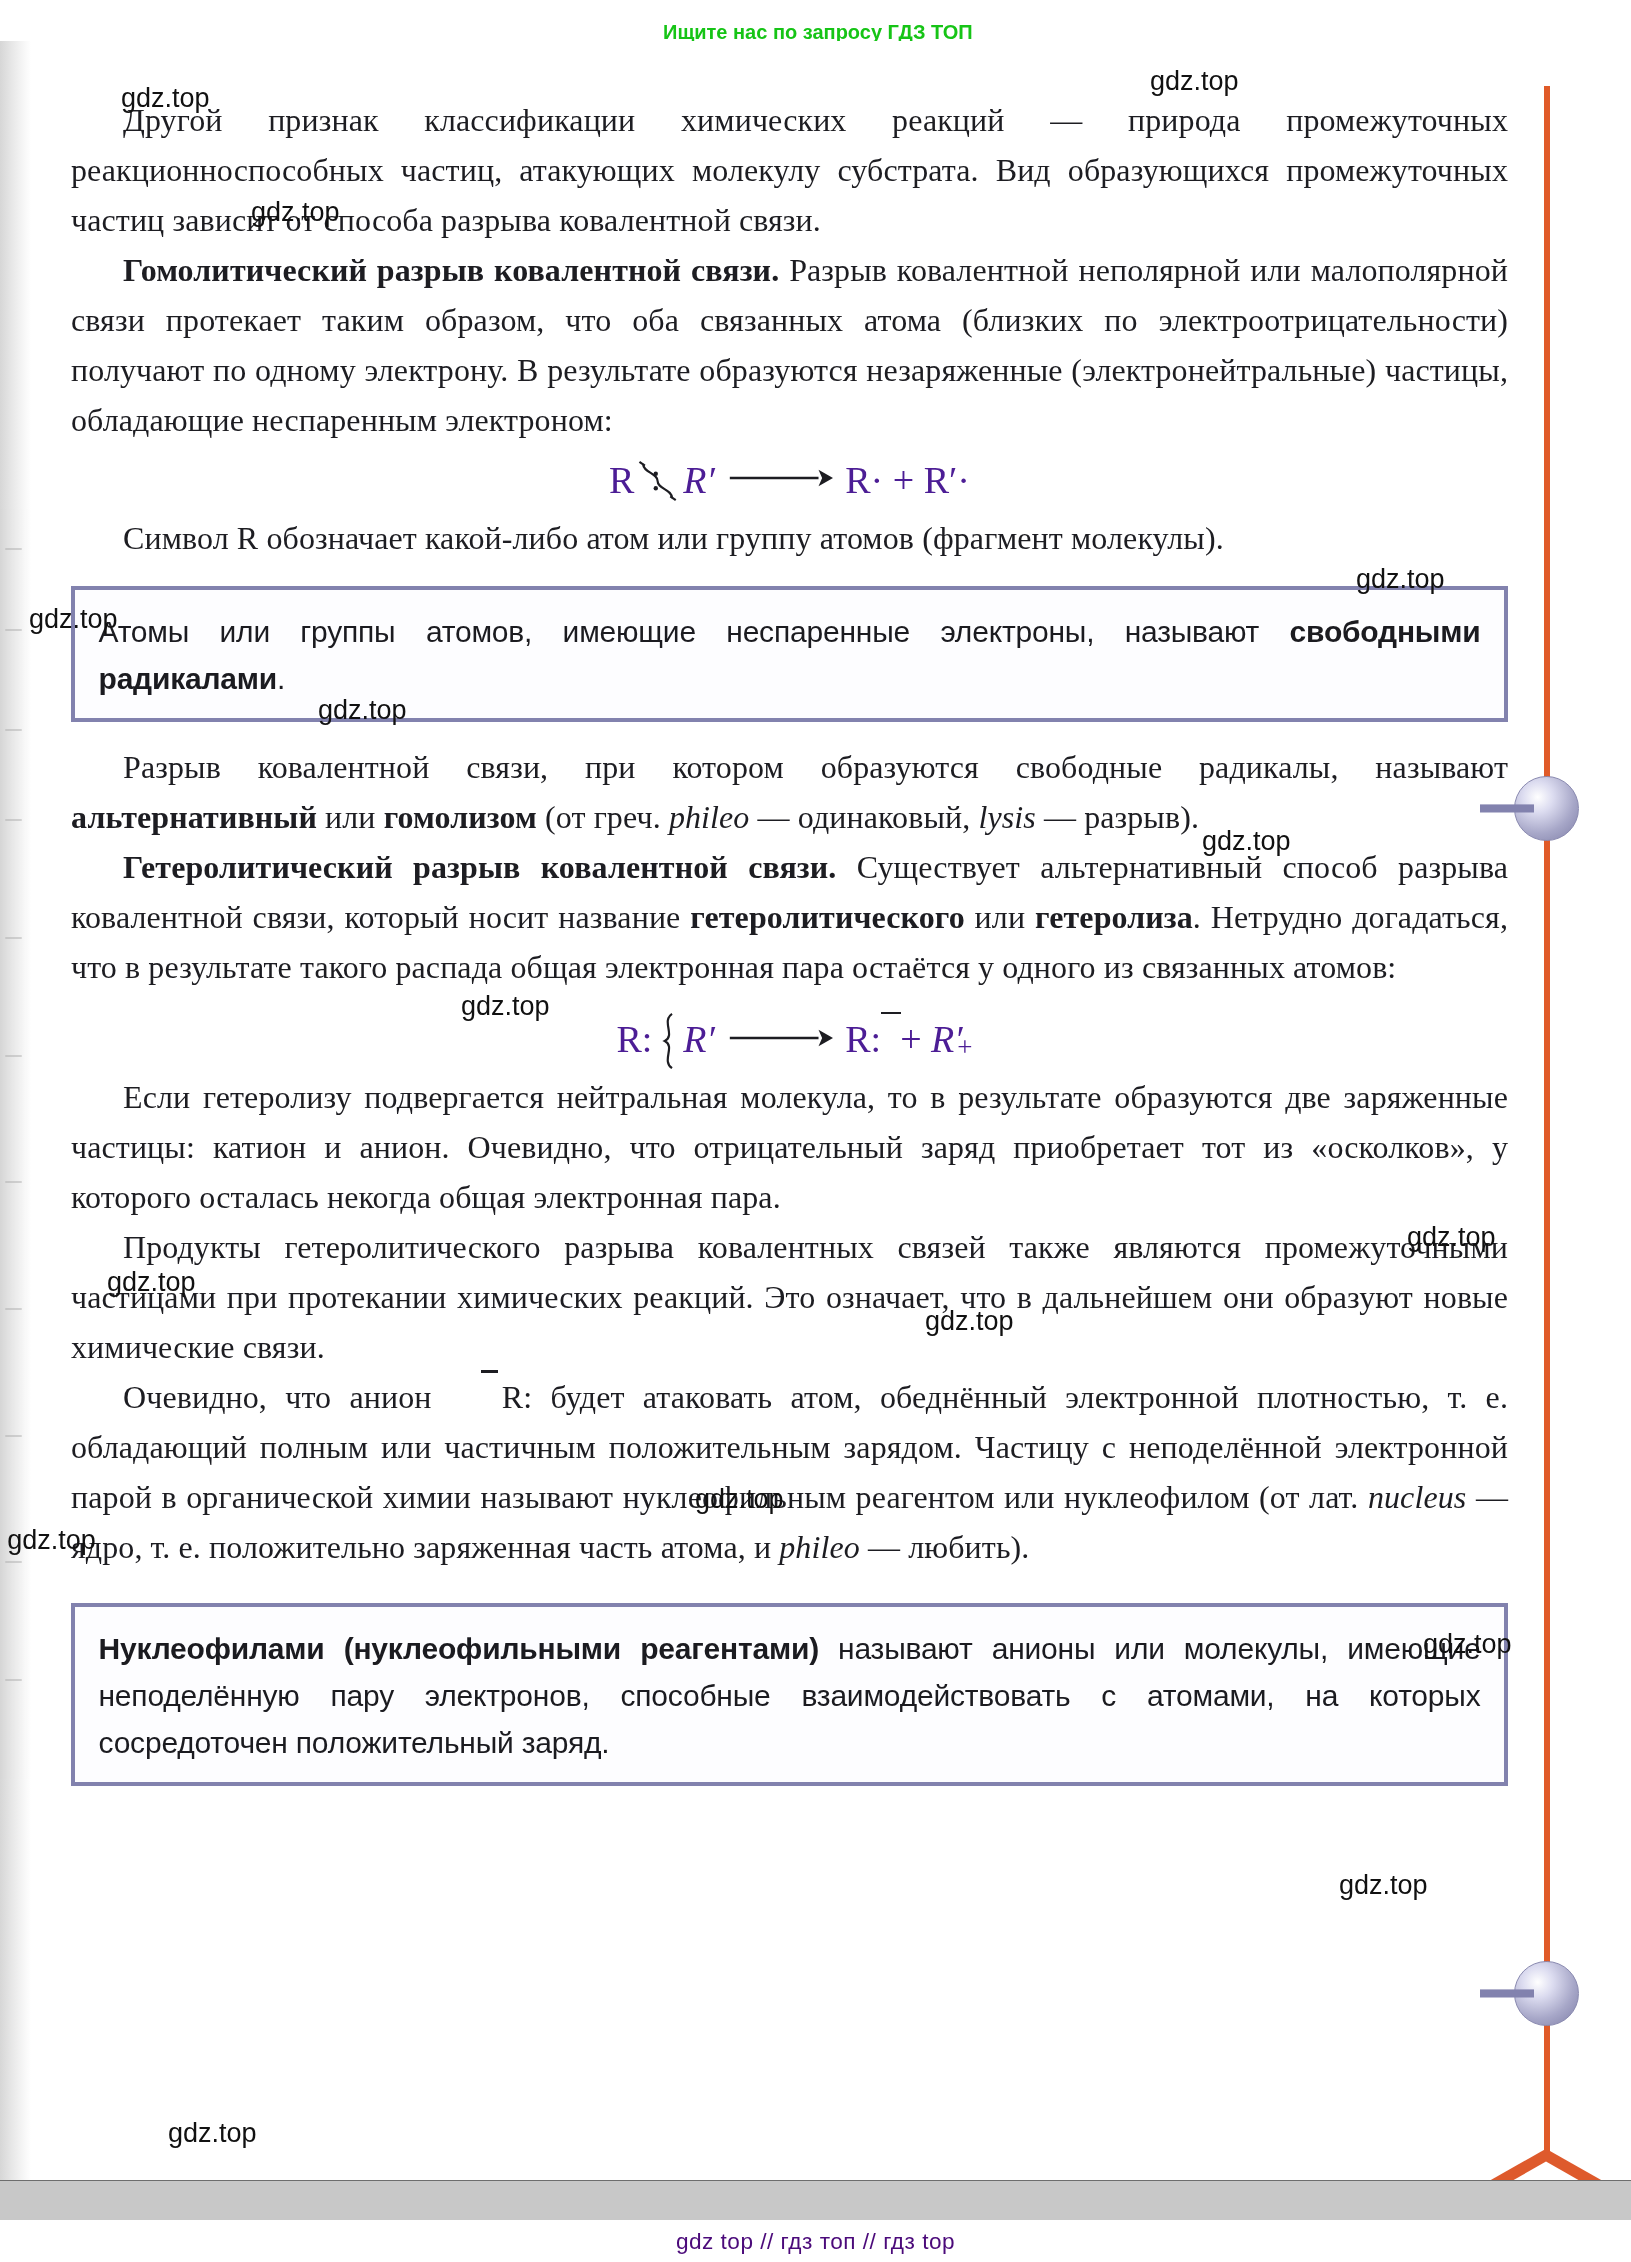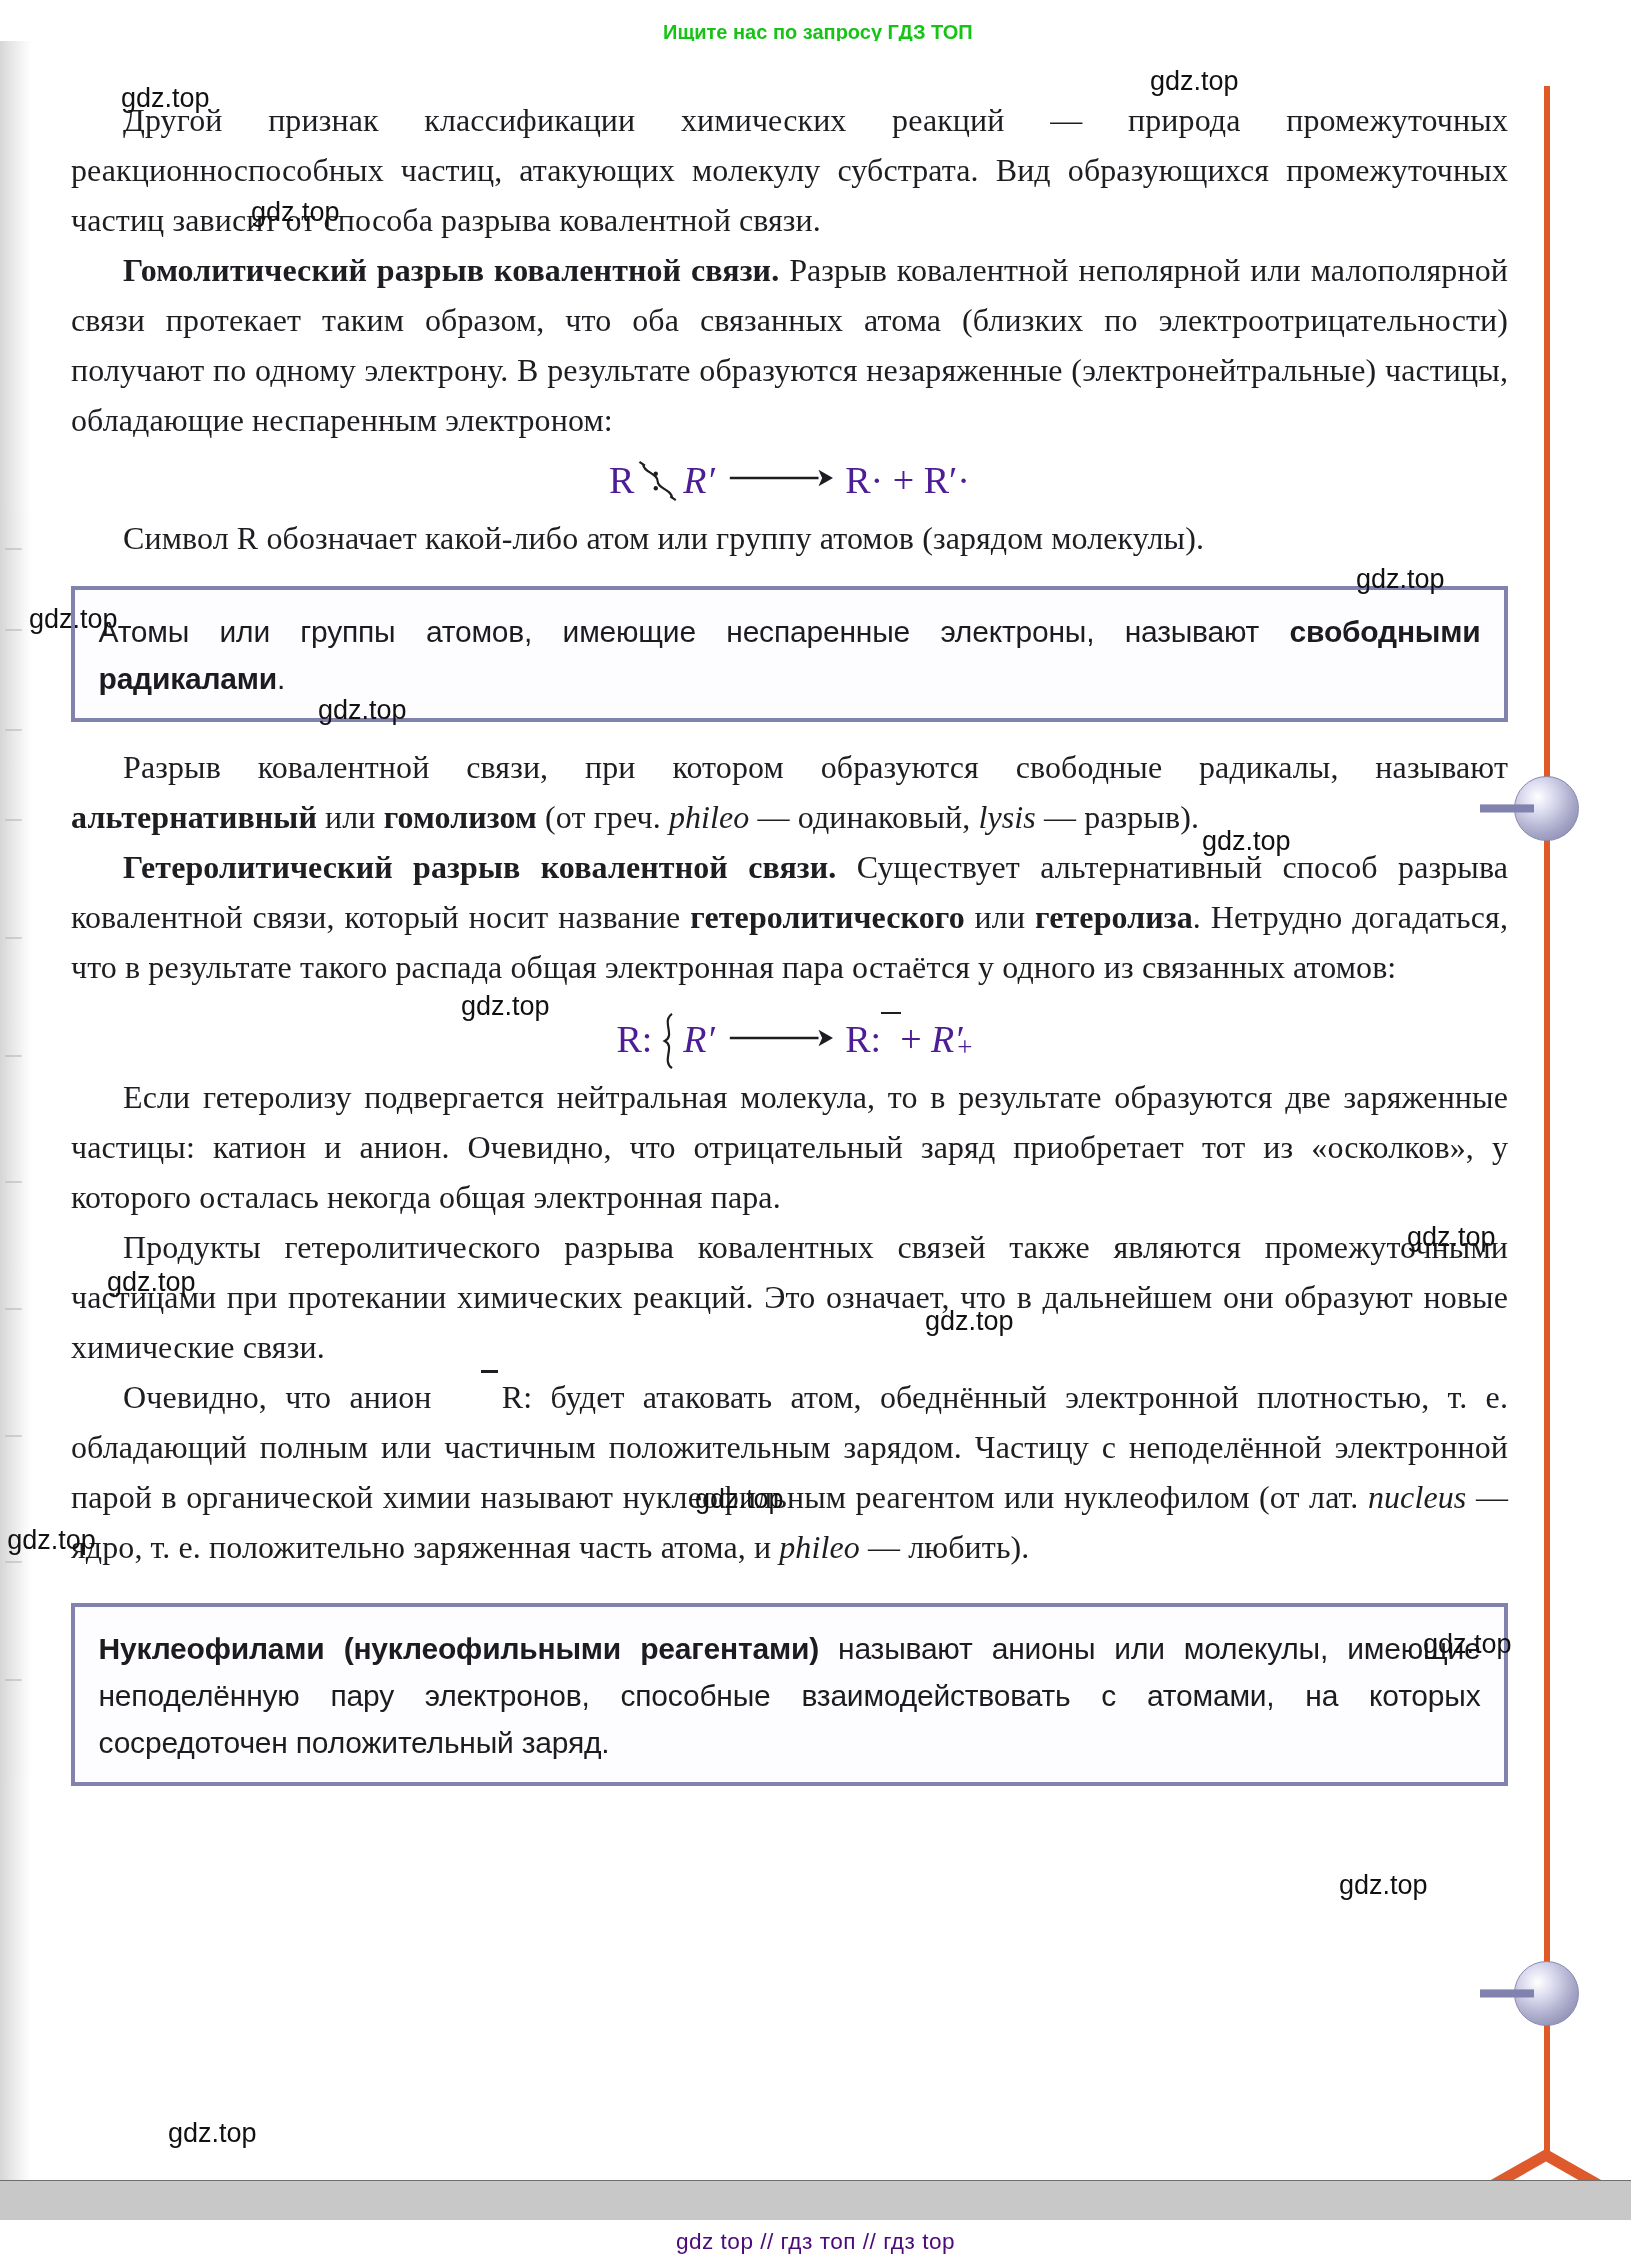--- a/index.html
+++ b/index.html
@@ -232,21 +232,21 @@
             <path d="M6 2 L12 6" stroke="#1d1d22" stroke-width="2.4" fill="none"></path>
             <path d="M46 44 L40 40" stroke="#1d1d22" stroke-width="2.4" fill="none"></path>
             <circle cx="24" cy="15" r="2.4" fill="#1d1d22"></circle>
             <circle cx="24" cy="31" r="2.4" fill="#1d1d22"></circle>
           </svg></span><span class="prime">R′</span><span class="arrow"><svg width="105" height="22" viewBox="0 0 116 24">
             <line x1="2" y1="12" x2="100" y2="12" stroke="#1d1d22" stroke-width="3"></line>
             <polygon points="100,3 116,12 100,21 104,12" fill="#1d1d22"></polygon>
           </svg></span><span>R· + R′·</span>
     </div>
 
-    <p class="body">Символ R обозначает какой-либо атом или группу атомов (зарядом молекулы).</p>
+    <p class="body">Символ R обозначает какой-либо атом или группу атомов (фрагмент молекулы).</p>
 
     <div class="defbox">
       <p><span>Атомы или группы атомов, имеющие неспаренные электроны, называют </span><b>свободными радикалами</b><span>.</span></p>
     </div>
 
     <p class="body"><span>Разрыв ковалентной связи, при котором образуются свободные радикалы, называют </span><b>альтернативный</b><span> или </span><b>гомолизом</b><span> (от греч. </span><i>phileo</i><span> — одинаковый, </span><i>lysis</i><span> — разрыв).</span></p>
 
     <p class="body"><b>Гетеролитический разрыв ковалентной связи.</b><span> Существует альтернативный способ разрыва ковалентной связи, который носит название </span><b>гетеролитического</b><span> или </span><b>гетеролиза</b><span>. Нетрудно догадаться, что в результате такого распада общая электронная пара остаётся у одного из связанных атомов:</span></p>
 
     <div class="formula">

